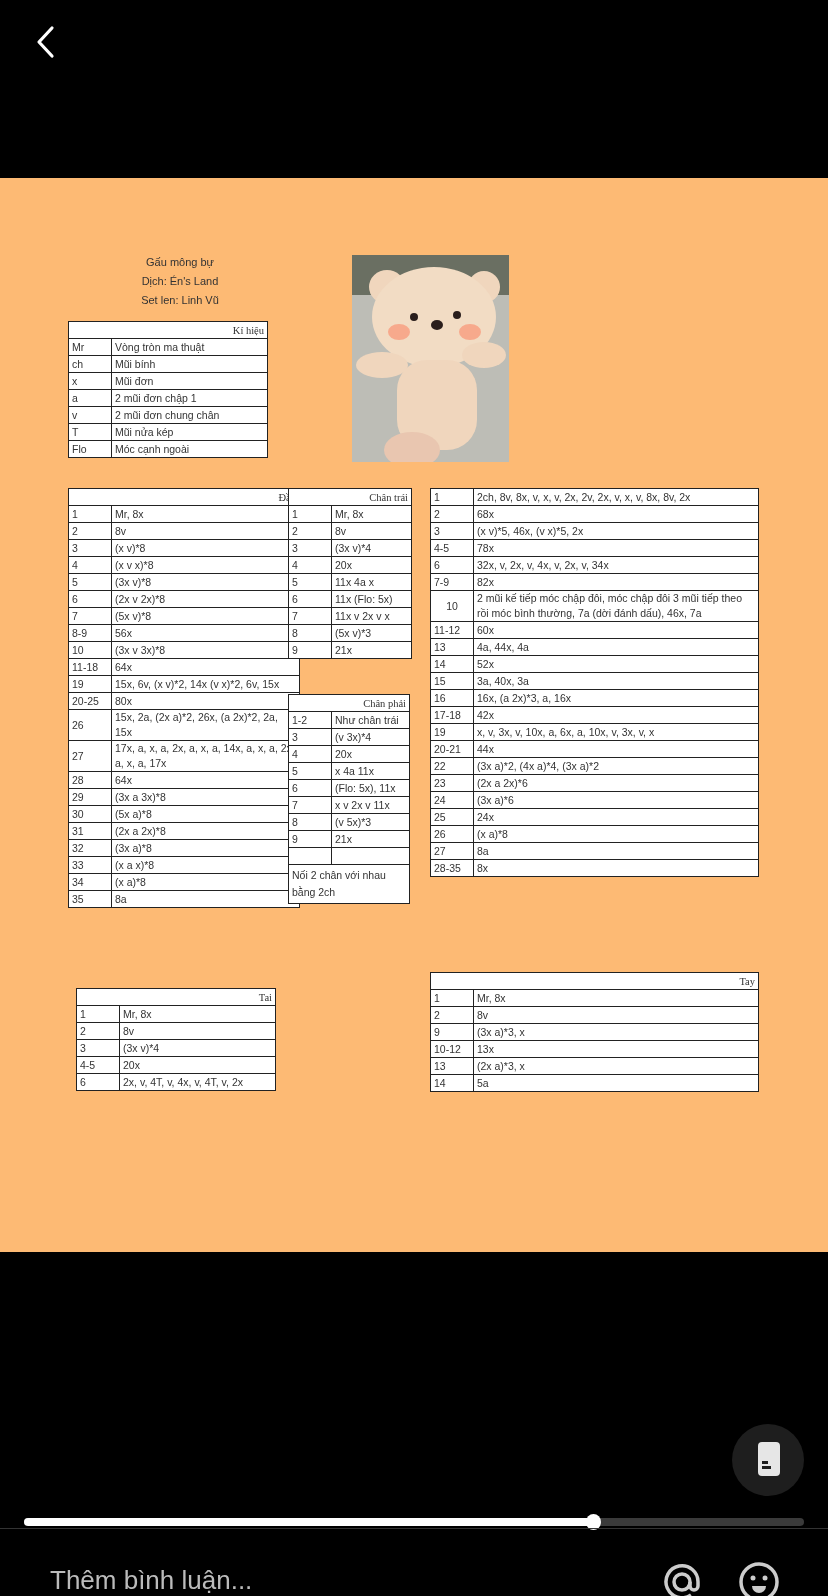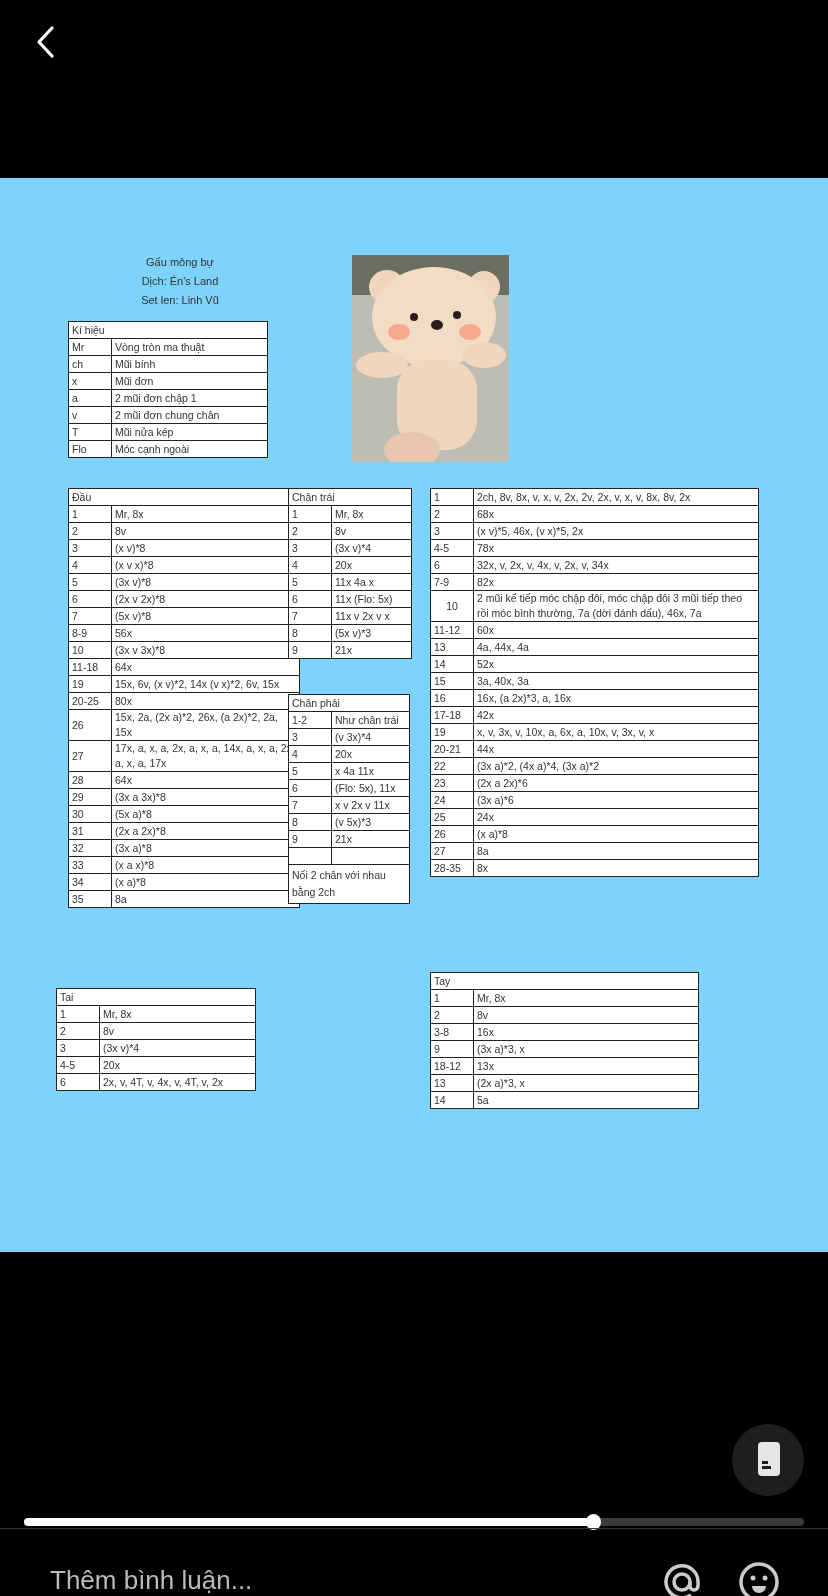--- a/index.html
+++ b/index.html
@@ -1,23 +1,23 @@
 <!DOCTYPE html>
 <html><head>
 <meta charset="utf-8">
 <style>
   html, body { margin:0; padding:0; }
   body { width:828px; height:1596px; background:#000; position:relative; overflow:hidden; font-family:"Liberation Sans", sans-serif; }
   .back-btn { position:absolute; left:28px; top:22px; width:40px; height:40px; cursor:pointer; }
   .back-btn svg { width:40px; height:40px; }
-  .doc { position:absolute; left:0; top:178px; width:828px; height:1074px; background:#7dd3fc; }
+  .doc { position:absolute; left:0; top:178px; width:828px; height:1074px; background:#fdba74; }
   .header-text { position:absolute; left:120px; top:75px; width:120px; text-align:center; font-size:11px; line-height:19px; color:#333; }
   table.pat { position:absolute; border-collapse:collapse; font-size:10.5px; color:#333; background:#fff; }
   table.pat td { border:1.6px solid #222; padding:0 3px; height:16px; line-height:15px; vertical-align:middle; }
-  table.pat td.h { text-align:left; }
+  table.pat td.h { text-align:right;font-family:Liberation Serif, serif; }
   table.pat td.k { width:36px; }
   .photo { position:absolute; left:352px; top:77px; width:157px; height:207px; overflow:hidden; background:#c9c9c4; }
   .progress { position:absolute; left:24px; top:1518px; width:780px; height:8px; background:#3a3a3a; border-radius:4px; }
   .progress .fill { position:absolute; left:0; top:0; height:8px; background:#fff; border-radius:4px; }
   .progress .thumb { position:absolute; top:-4px; width:15px; height:16px; border-radius:50%; background:#fff; }
   .divider { position:absolute; left:0; top:1528px; width:828px; height:1px; background:#333; }
   .fab { position:absolute; left:732px; top:1424px; width:72px; height:72px; border-radius:50%; background:#1e1e1e; cursor:pointer; }
   .comment { position:absolute; left:50px; top:1565px; font-size:26px; color:#bbb; }
   .icon-btn { position:absolute; top:1560px; width:44px; height:44px; cursor:pointer; }
 </style>
@@ -180,21 +180,21 @@
         <tr>
           <td class="k">34</td>
           <td>(x a)*8</td>
         </tr>
         <tr>
           <td class="k">35</td>
           <td>8a</td>
         </tr>
       </tbody>
     </table>
-  <table class="pat" id="t-tai" style="left:56px; top:810px; width:200px;padding-left:14px;">
+  <table class="pat" id="t-tai" style="left:76px; top:810px; width:200px;padding-left:14px;">
       <tbody>
         <tr>
           <td class="h" colspan="2">Tai</td>
         </tr>
         <tr>
           <td class="k">1</td>
           <td>Mr, 8x</td>
         </tr>
         <tr>
           <td class="k">2</td>
@@ -388,43 +388,39 @@
         <tr>
           <td class="k">27</td>
           <td>8a</td>
         </tr>
         <tr>
           <td class="k">28-35</td>
           <td>8x</td>
         </tr>
       </tbody>
     </table>
-  <table class="pat" id="t-tay" style="left:430px; top:794px; width:269px;">
+  <table class="pat" id="t-tay" style="left:430px; top:794px; width:329px;">
       <tbody>
         <tr>
           <td class="h" colspan="2">Tay</td>
         </tr>
         <tr>
           <td class="k">1</td>
           <td>Mr, 8x</td>
         </tr>
         <tr>
           <td class="k">2</td>
           <td>8v</td>
         </tr>
         <tr>
-          <td class="k">3-8</td>
-          <td>16x</td>
-        </tr>
-        <tr>
           <td class="k">9</td>
           <td>(3x a)*3, x</td>
         </tr>
         <tr>
-          <td class="k">18-12</td>
+          <td class="k">10-12</td>
           <td>13x</td>
         </tr>
         <tr>
           <td class="k">13</td>
           <td>(2x a)*3, x</td>
         </tr>
         <tr>
           <td class="k">14</td>
           <td>5a</td>
         </tr>

